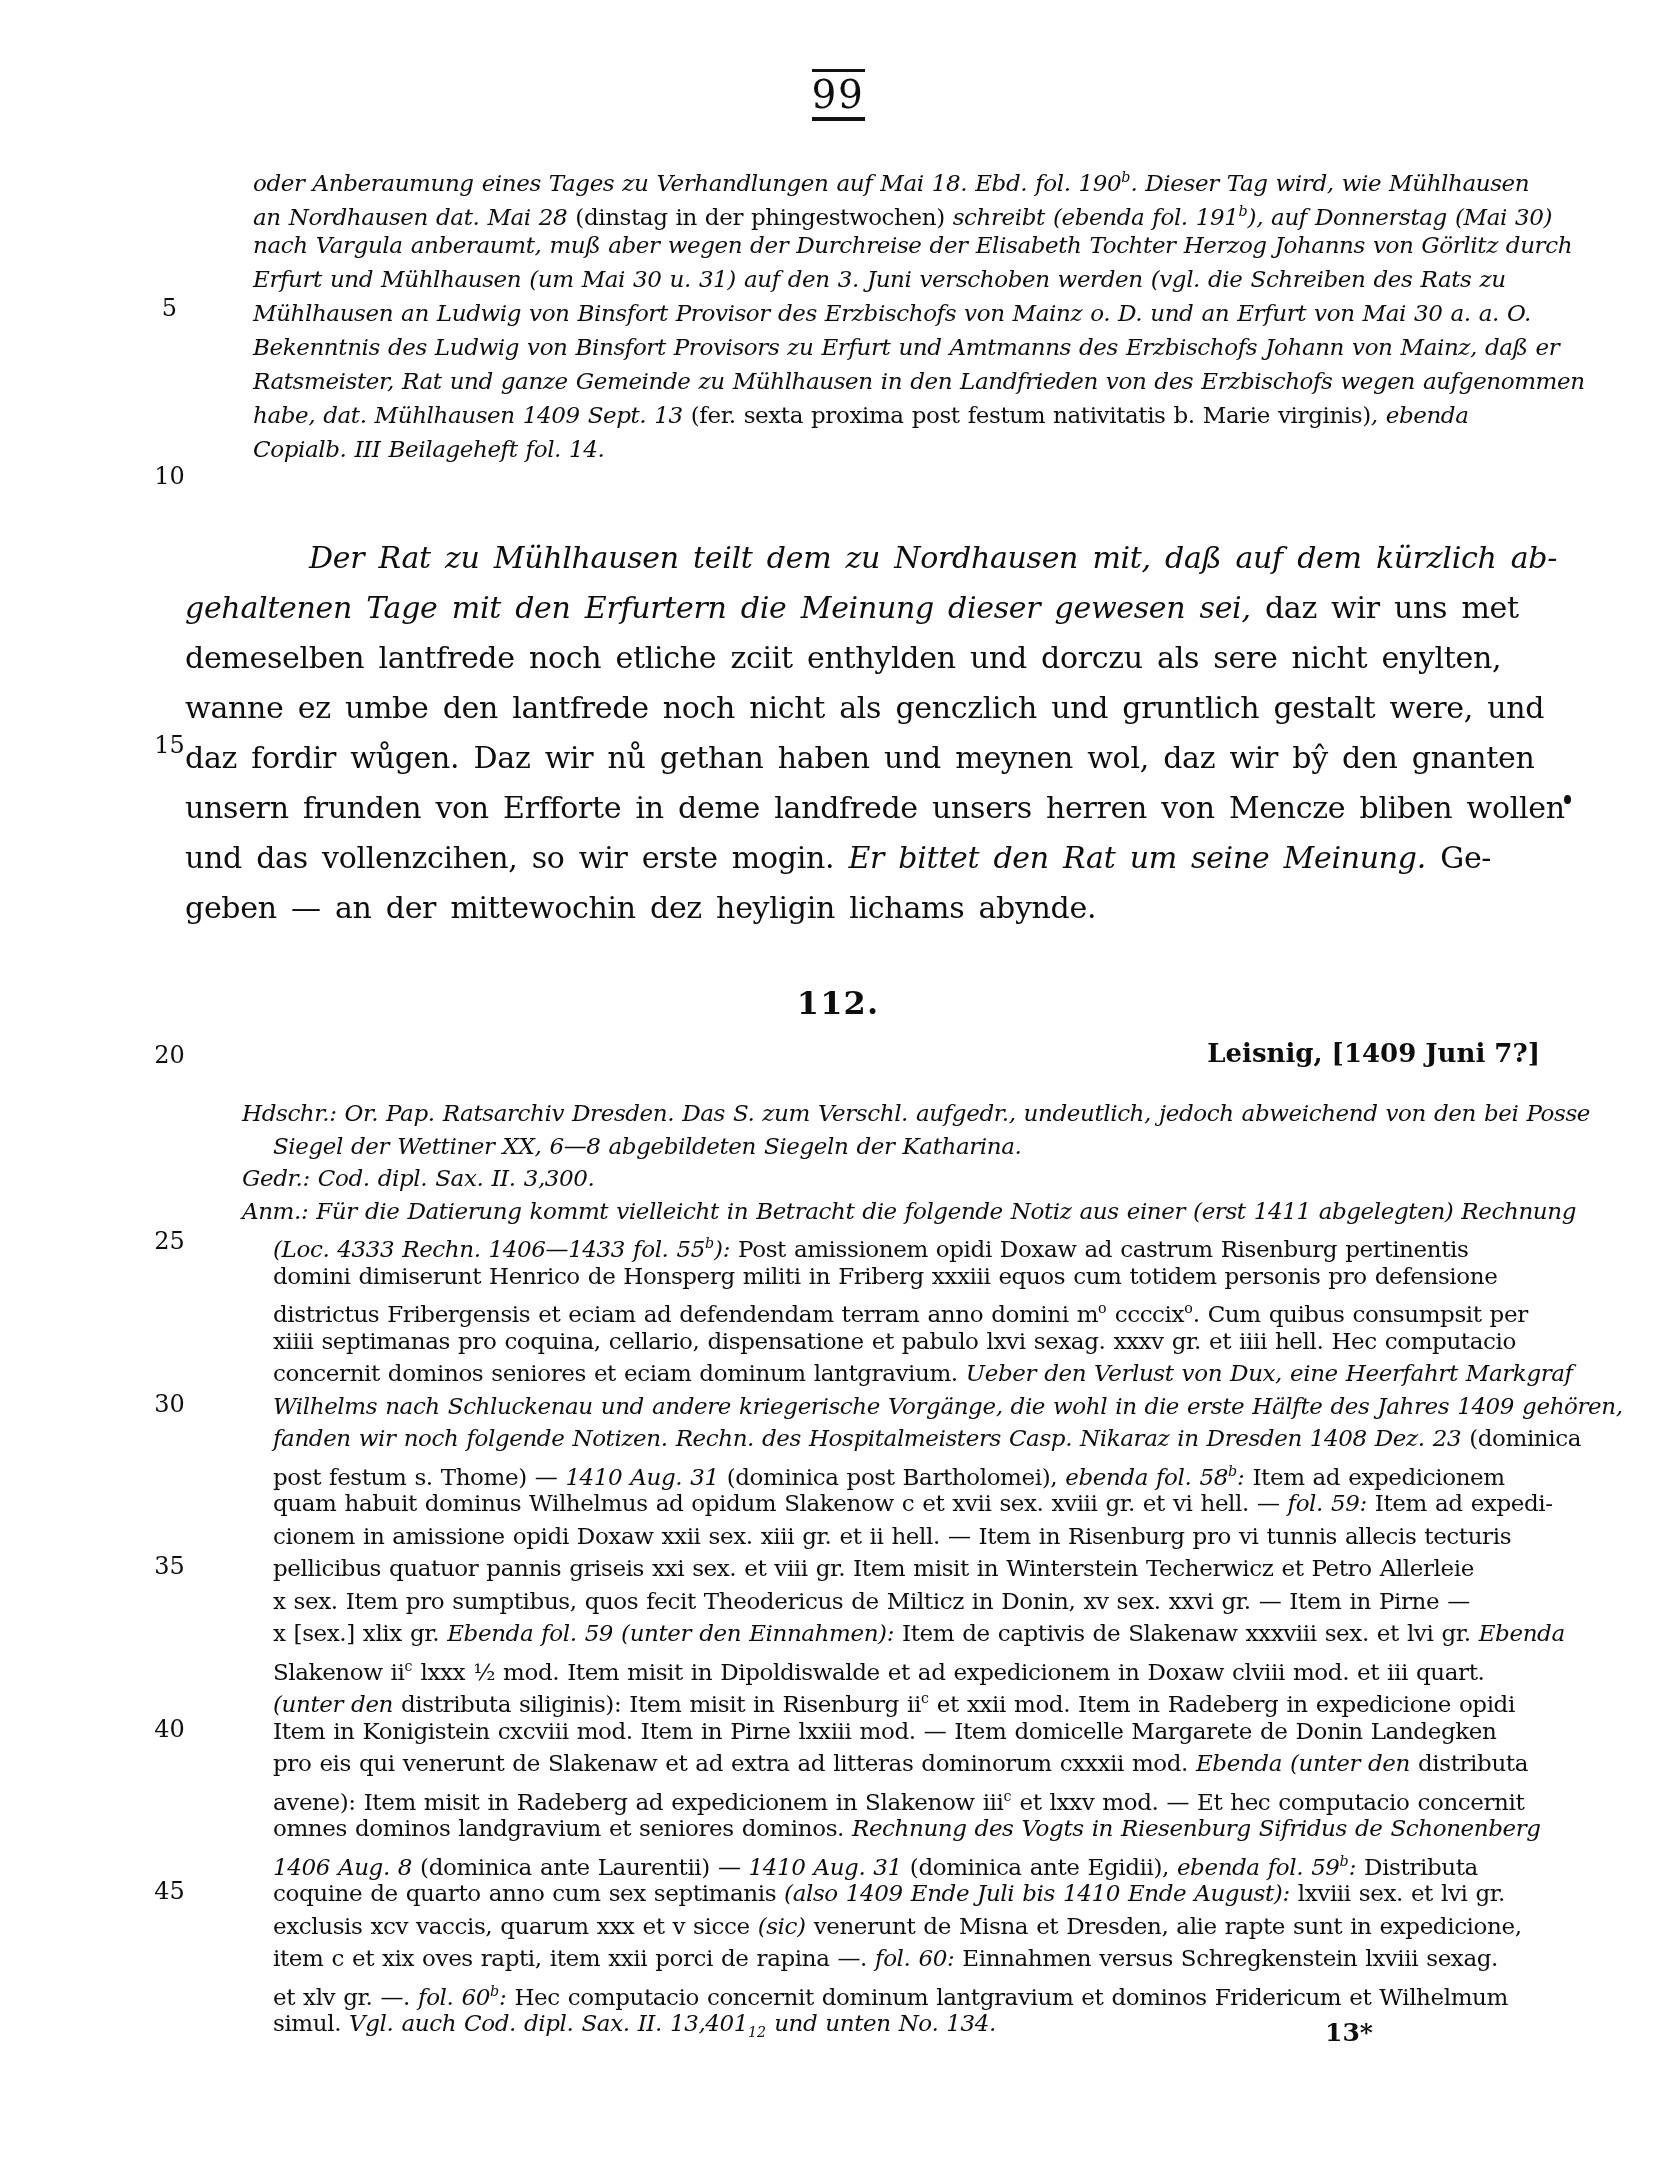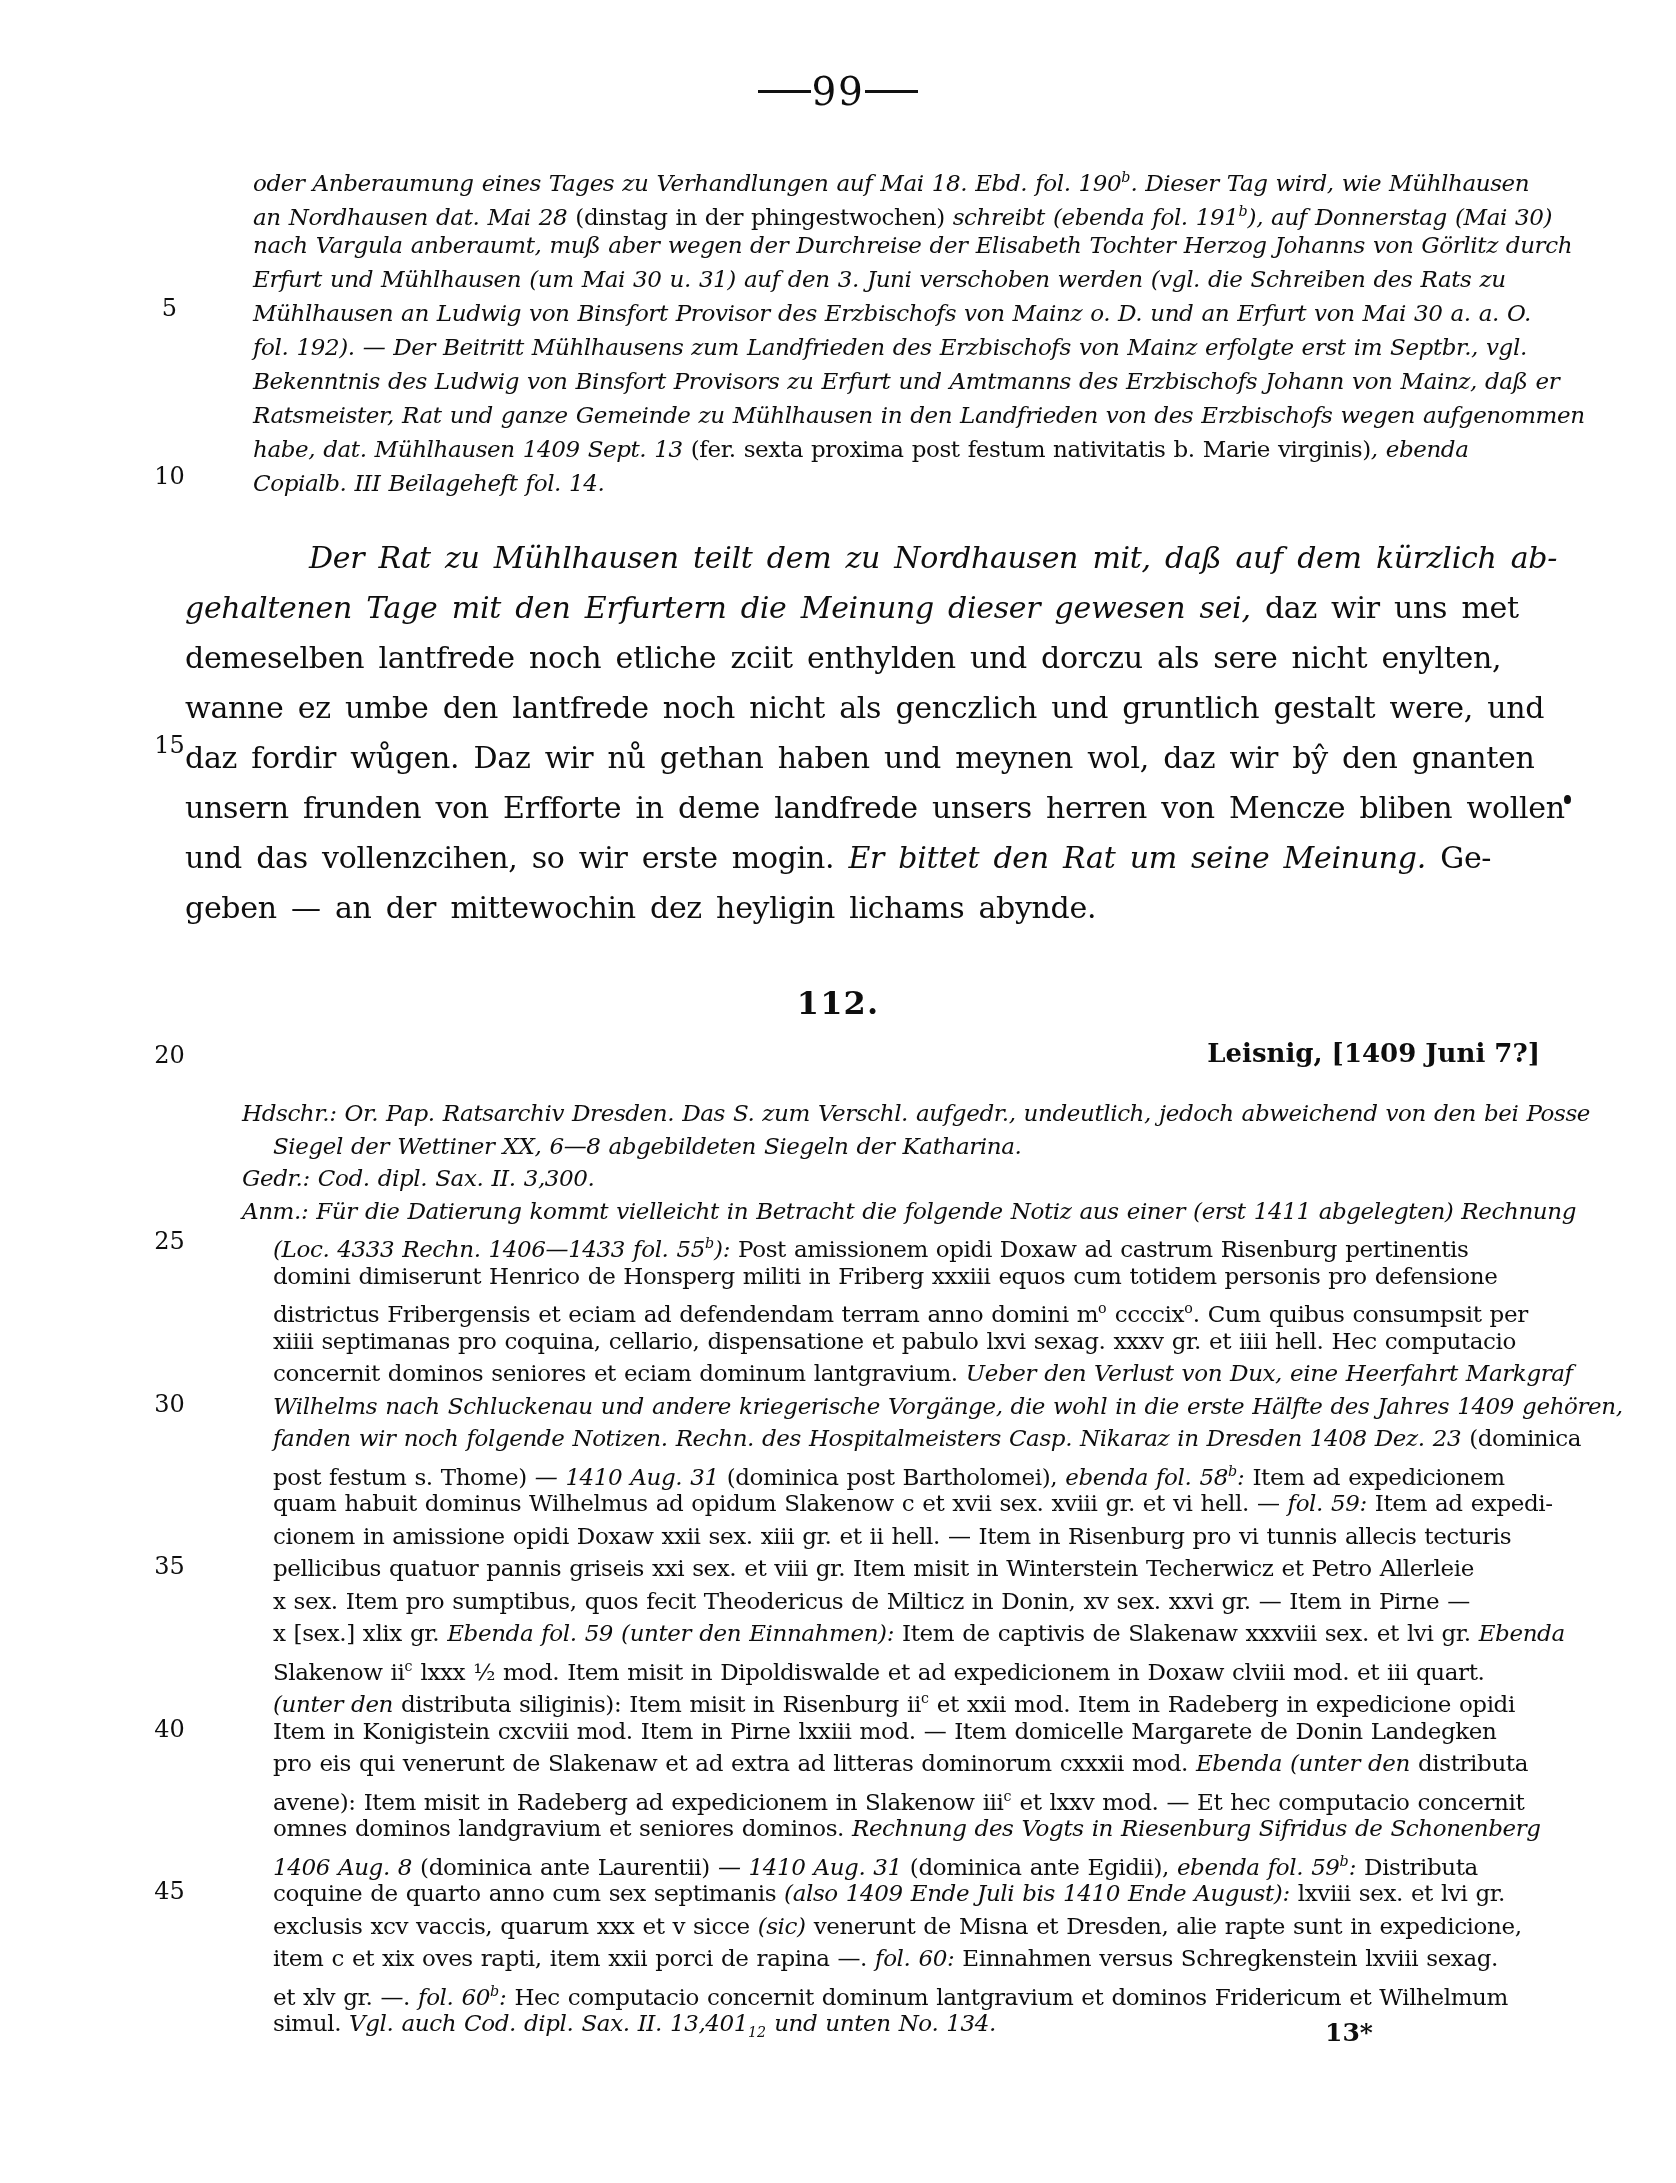--- a/index.html
+++ b/index.html
@@ -8,21 +8,21 @@
     position: relative;
     background: #ffffff;
     color: #0e0e0e;
     font-family: "DejaVu Serif", serif;
     overflow: hidden;
   }
 
   
   .page-head {
     position: absolute; top: 69px; left: 0; width: 1676px;
-    display: flex; align-items: center; justify-content: center; 
+    display: flex; align-items: center; justify-content: center;  flex-direction: column;
   }
   .head-rule { width: 53px; height: 3.3px; background: #121212; }
   .page-num { font-size: 39px; letter-spacing: 1.7px; }
 
   
   .ln {
     position: absolute; left: 139px; width: 61px;
     text-align: center; font-size: 24px; font-style: normal;
   }
 
@@ -104,21 +104,20 @@
 <div class="ln" style="top:1552px">35</div>
 <div class="ln" style="top:1715px">40</div>
 <div class="ln" style="top:1877px">45</div>
 
 <div class="intro">
   <div class="tline"><span class="seg-i">oder Anberaumung eines Tages zu Verhandlungen auf Mai 18. Ebd. fol. 190</span><span class="seg-supi">b</span><span class="seg-i">. Dieser Tag wird, wie Mühlhausen</span></div>
   <div class="tline"><span class="seg-i">an Nordhausen dat. Mai 28 </span><span class="seg-r">(dinstag in der phingestwochen)</span><span class="seg-i"> schreibt (ebenda fol. 191</span><span class="seg-supi">b</span><span class="seg-i">), auf Donnerstag (Mai 30)</span></div>
   <div class="tline"><span class="seg-i">nach Vargula anberaumt, muß aber wegen der Durchreise der Elisabeth Tochter Herzog Johanns von Görlitz durch</span></div>
   <div class="tline"><span class="seg-i">Erfurt und Mühlhausen (um Mai 30 u. 31) auf den 3. Juni verschoben werden (vgl. die Schreiben des Rats zu</span></div>
   <div class="tline"><span class="seg-i">Mühlhausen an Ludwig von Binsfort Provisor des Erzbischofs von Mainz o. D. und an Erfurt von Mai 30 a. a. O.</span></div>
-  <div class="tline"><span class="seg-i">fol. 192). — Der Beitritt Mühlhausens zum Landfrieden des Erzbischofs von Mainz erfolgte erst im Septbr., vgl.</span></div>
   <div class="tline"><span class="seg-i">Bekenntnis des Ludwig von Binsfort Provisors zu Erfurt und Amtmanns des Erzbischofs Johann von Mainz, daß er</span></div>
   <div class="tline"><span class="seg-i">Ratsmeister, Rat und ganze Gemeinde zu Mühlhausen in den Landfrieden von des Erzbischofs wegen aufgenommen</span></div>
   <div class="tline"><span class="seg-i">habe, dat. Mühlhausen 1409 Sept. 13 </span><span class="seg-r">(fer. sexta proxima post festum nativitatis b. Marie virginis)</span><span class="seg-i">, ebenda</span></div>
   <div class="tline"><span class="seg-i">Copialb. III Beilageheft fol. 14.</span></div>
 </div>
 
 <div class="main-block">
   <div class="tline"><span class="seg-i">Der Rat zu Mühlhausen teilt dem zu Nordhausen mit, daß auf dem kürzlich ab-</span></div>
   <div class="tline"><span class="seg-i">gehaltenen Tage mit den Erfurtern die Meinung dieser gewesen sei,</span><span class="seg-r"> daz wir uns met</span></div>
   <div class="tline"><span class="seg-r">demeselben lantfrede noch etliche zciit enthylden und dorczu als sere nicht enylten,</span></div>

